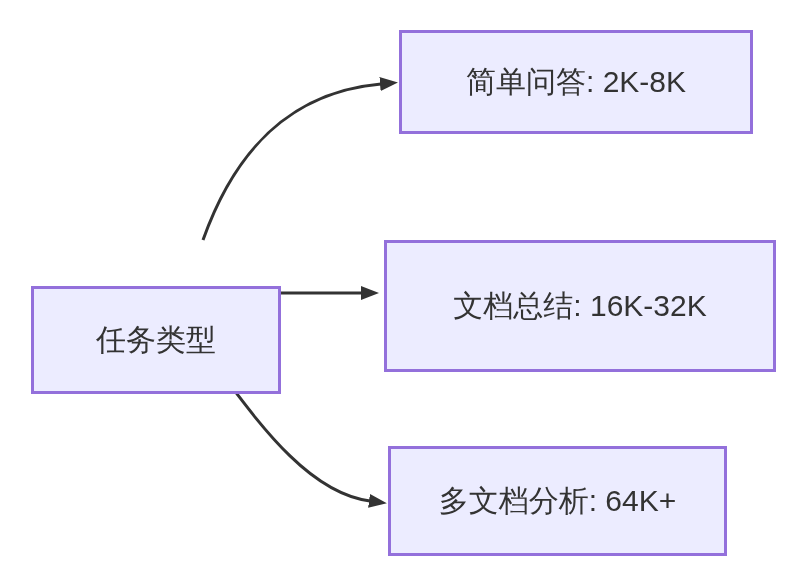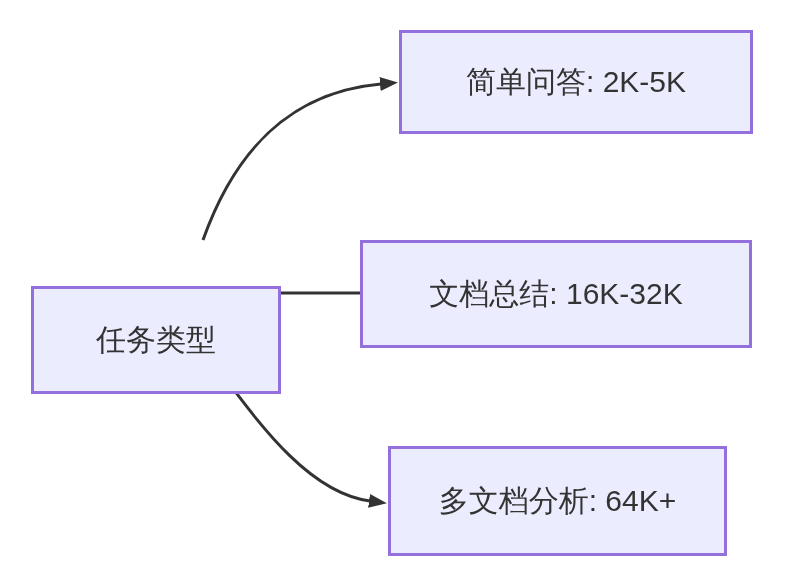--- a/index.html
+++ b/index.html
@@ -32,21 +32,21 @@
     display: flex;
     align-items: center;
     justify-content: center;
     font-size: 30px;
     line-height: 1.2;
     white-space: nowrap;
     text-align: center;
   }
   .node-root   { left: 31px;  top: 240px; width: 250px; height: 108px; margin-top: 46px; }
   .node-top    { left: 399px; top: 30px;  width: 354px; height: 104px; }
-  .node-mid    { left: 360px; top: 240px; width: 392px; height: 108px; }
+  .node-mid    { left: 384px; top: 240px; width: 392px; height: 132px; }
   .node-bottom { left: 388px; top: 446px; width: 339px; height: 110px; }
   .edge {
     stroke: #333333;
     stroke-width: 3;
     fill: none;
   }
 </style>
 </head>
 <body>
 
@@ -61,21 +61,21 @@
     <path class="edge" d="M 203 240 C 235 150, 290 92, 381 84" marker-end="url(#arrowhead)"></path>
     <path class="edge" d="M 281 293 L 362 293" marker-end="url(#arrowhead)"></path>
     <path class="edge" d="M 202 348 C 245 402, 300 492, 370 501" marker-end="url(#arrowhead)"></path>
   </svg>
 
   <div class="node node-root">
     <span>任务类型</span>
   </div>
 
   <div class="node node-top">
-    <span>简单问答: 2K-5K</span>
+    <span>简单问答: 2K-8K</span>
   </div>
 
   <div class="node node-mid">
     <span>文档总结: 16K-32K</span>
   </div>
 
   <div class="node node-bottom">
     <span>多文档分析: 64K+</span>
   </div>
 

